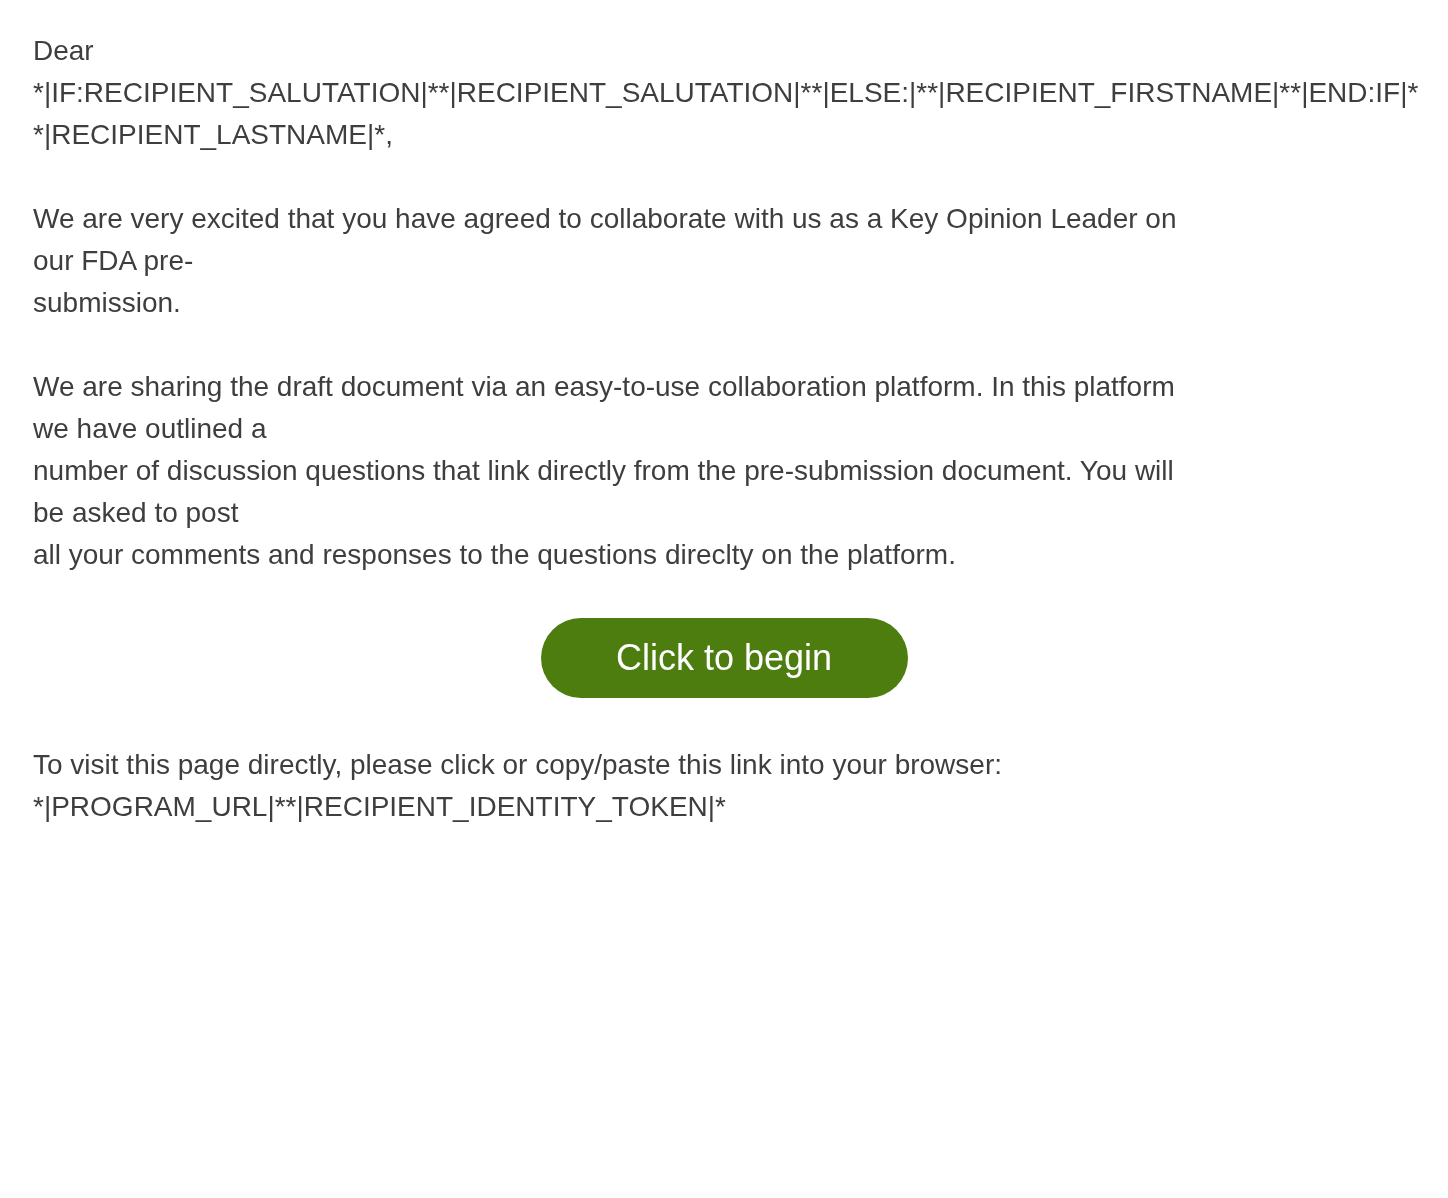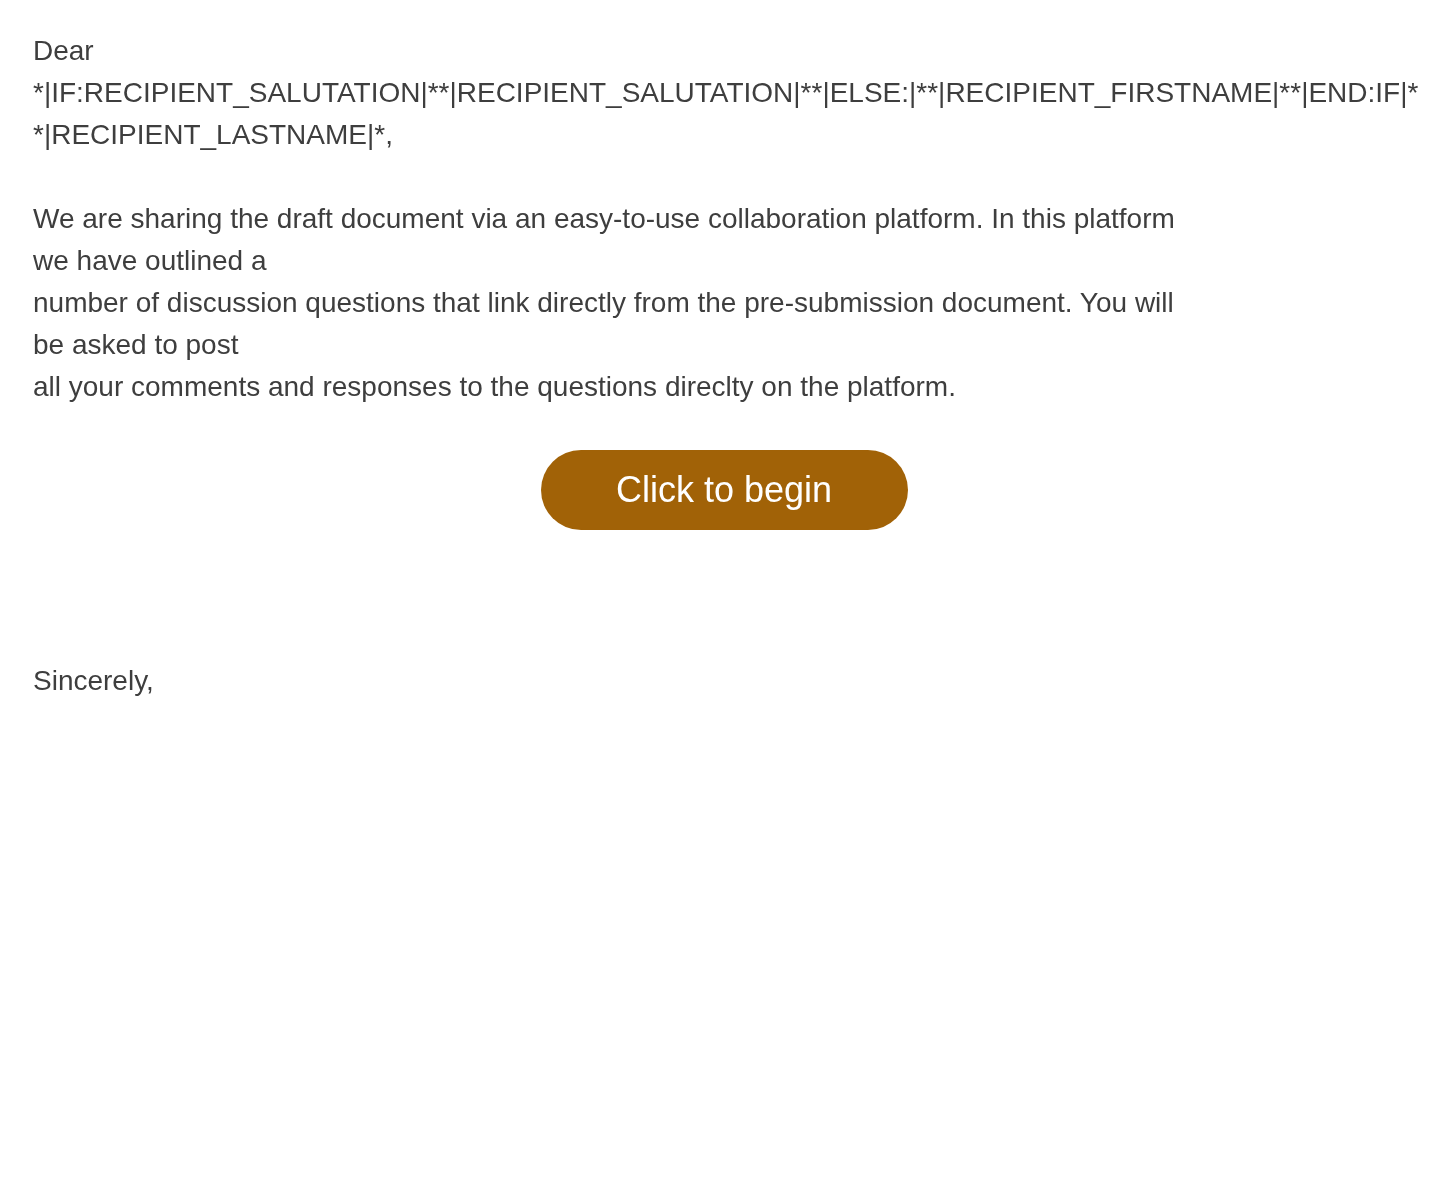--- a/index.html
+++ b/index.html
@@ -49,29 +49,30 @@
     cursor: pointer;
   }
 </style>
 </head>
 <body style="background: rgb(255, 255, 255); color: rgb(62, 62, 62);">
 
 <main class="email">
 
   <p>Dear<br>*|IF:RECIPIENT_SALUTATION|**|RECIPIENT_SALUTATION|**|ELSE:|**|RECIPIENT_FIRSTNAME|**|END:IF|*<br>*|RECIPIENT_LASTNAME|*,</p>
 
+  <p>We are very excited that you have agreed to collaborate with us as a Key Opinion Leader on our FDA pre-<br>submission.</p>
 
   <p>We are sharing the draft document via an easy-to-use collaboration platform. In this platform we have outlined a<br>number of discussion questions that link directly from the pre-submission document. You will be asked to post<br>all your comments and responses to the questions direclty on the platform.</p>
 
 
 
   <div class="button-row">
-    <a class="cta" style="background: #a16207; color: rgb(255, 255, 255);">Click to begin</a>
+    <a class="cta" style="background: #4d7c0f; color: rgb(255, 255, 255);">Click to begin</a>
   </div>
 
   <p>
-    <br>
+    <span>To visit this page directly, please click or copy/paste this link into your browser:</span><br>
+    <span class="merge-link">*|PROGRAM_URL|**|RECIPIENT_IDENTITY_TOKEN|*</span>
   </p>
 
 
-  <p>Sincerely,</p>
 
 </main>
 
 </body></html>

